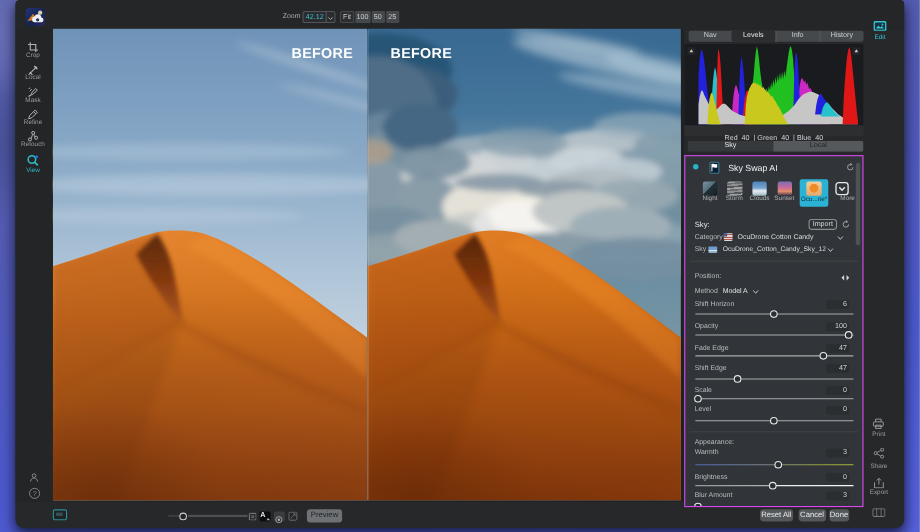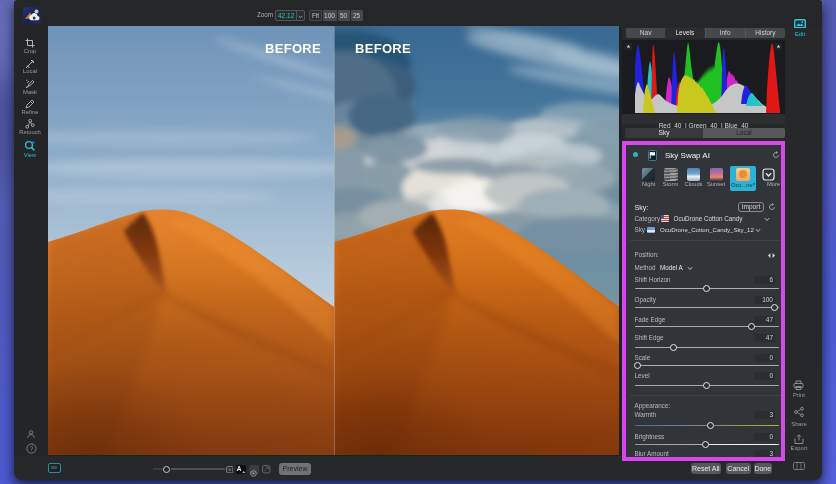--- a/index.html
+++ b/index.html
@@ -278,21 +278,21 @@
       <path d="M154.8,7.5 L156.5,4.8 L158.2,7.5 Z" fill="#cfcfcf"></path>
   </svg>
   <div class="abs" style="left:608px;top:113.5px;width:163px;height:10px;background:#2c2e30;text-align:center;">
     <span style="color:#d2d4d6;font-size:6.5px;line-height:10px;">Red&nbsp; 40&nbsp; | Green&nbsp; 40&nbsp; | Blue&nbsp; 40</span>
   </div>
   <div class="abs" style="left:611px;top:128px;width:160px;height:9.5px;border-radius:2px;overflow:hidden;display:flex;">
     <div style="width:78px;background:#36393c;color:#e8eaec;font-size:6.5px;text-align:center;line-height:9.5px;">Sky</div>
     <div style="flex:1;background:#56595c;color:#222426;font-size:6.5px;text-align:center;line-height:9.5px;">Local</div>
   </div>
 
-  <div class="abs" style="left:608px;top:140.5px;width:163px;height:320.5px;background:#313539;border:4px solid #d946ef;box-sizing:border-box;overflow:hidden;">
+  <div class="abs" style="left:608px;top:140.5px;width:163px;height:320.5px;background:#313539;border:1px solid #d946ef;box-sizing:border-box;overflow:hidden;">
     <div class="abs" style="left:7.3px;top:7.8px;width:5px;height:5px;border-radius:50%;background:#29b3c8;"></div>
     <div class="abs" style="left:22px;top:5.5px;width:9px;height:10.5px;background:#0e1f33;border:1px solid #3d7a8a;border-radius:1.5px;box-sizing:border-box;">
       <svg width="7" height="8.5" style="display:block;margin:.3px 0 0 .3px;" viewBox="0 0 7 8.5">
           <path d="M1.2,1 V7.8" stroke="#fff" stroke-width=".8"></path>
           <path d="M1.2,1.2 C2.8,.4 3.6,1.8 6,1 V4.2 C3.6,5 2.8,3.6 1.2,4.4 Z" fill="#fff"></path>
         </svg>
     </div>
     <div class="abs" style="left:39px;top:7px;color:#f0f2f4;font-size:8px;line-height:1;">Sky Swap AI</div>
     <svg class="abs" style="left:146px;top:6.5px;" width="8" height="8" viewBox="0 0 8 8">
       <path d="M6.5,4 A2.5,2.5 0 1 1 4,1.5" stroke="#9ea1a3" stroke-width=".9" fill="none"></path>

